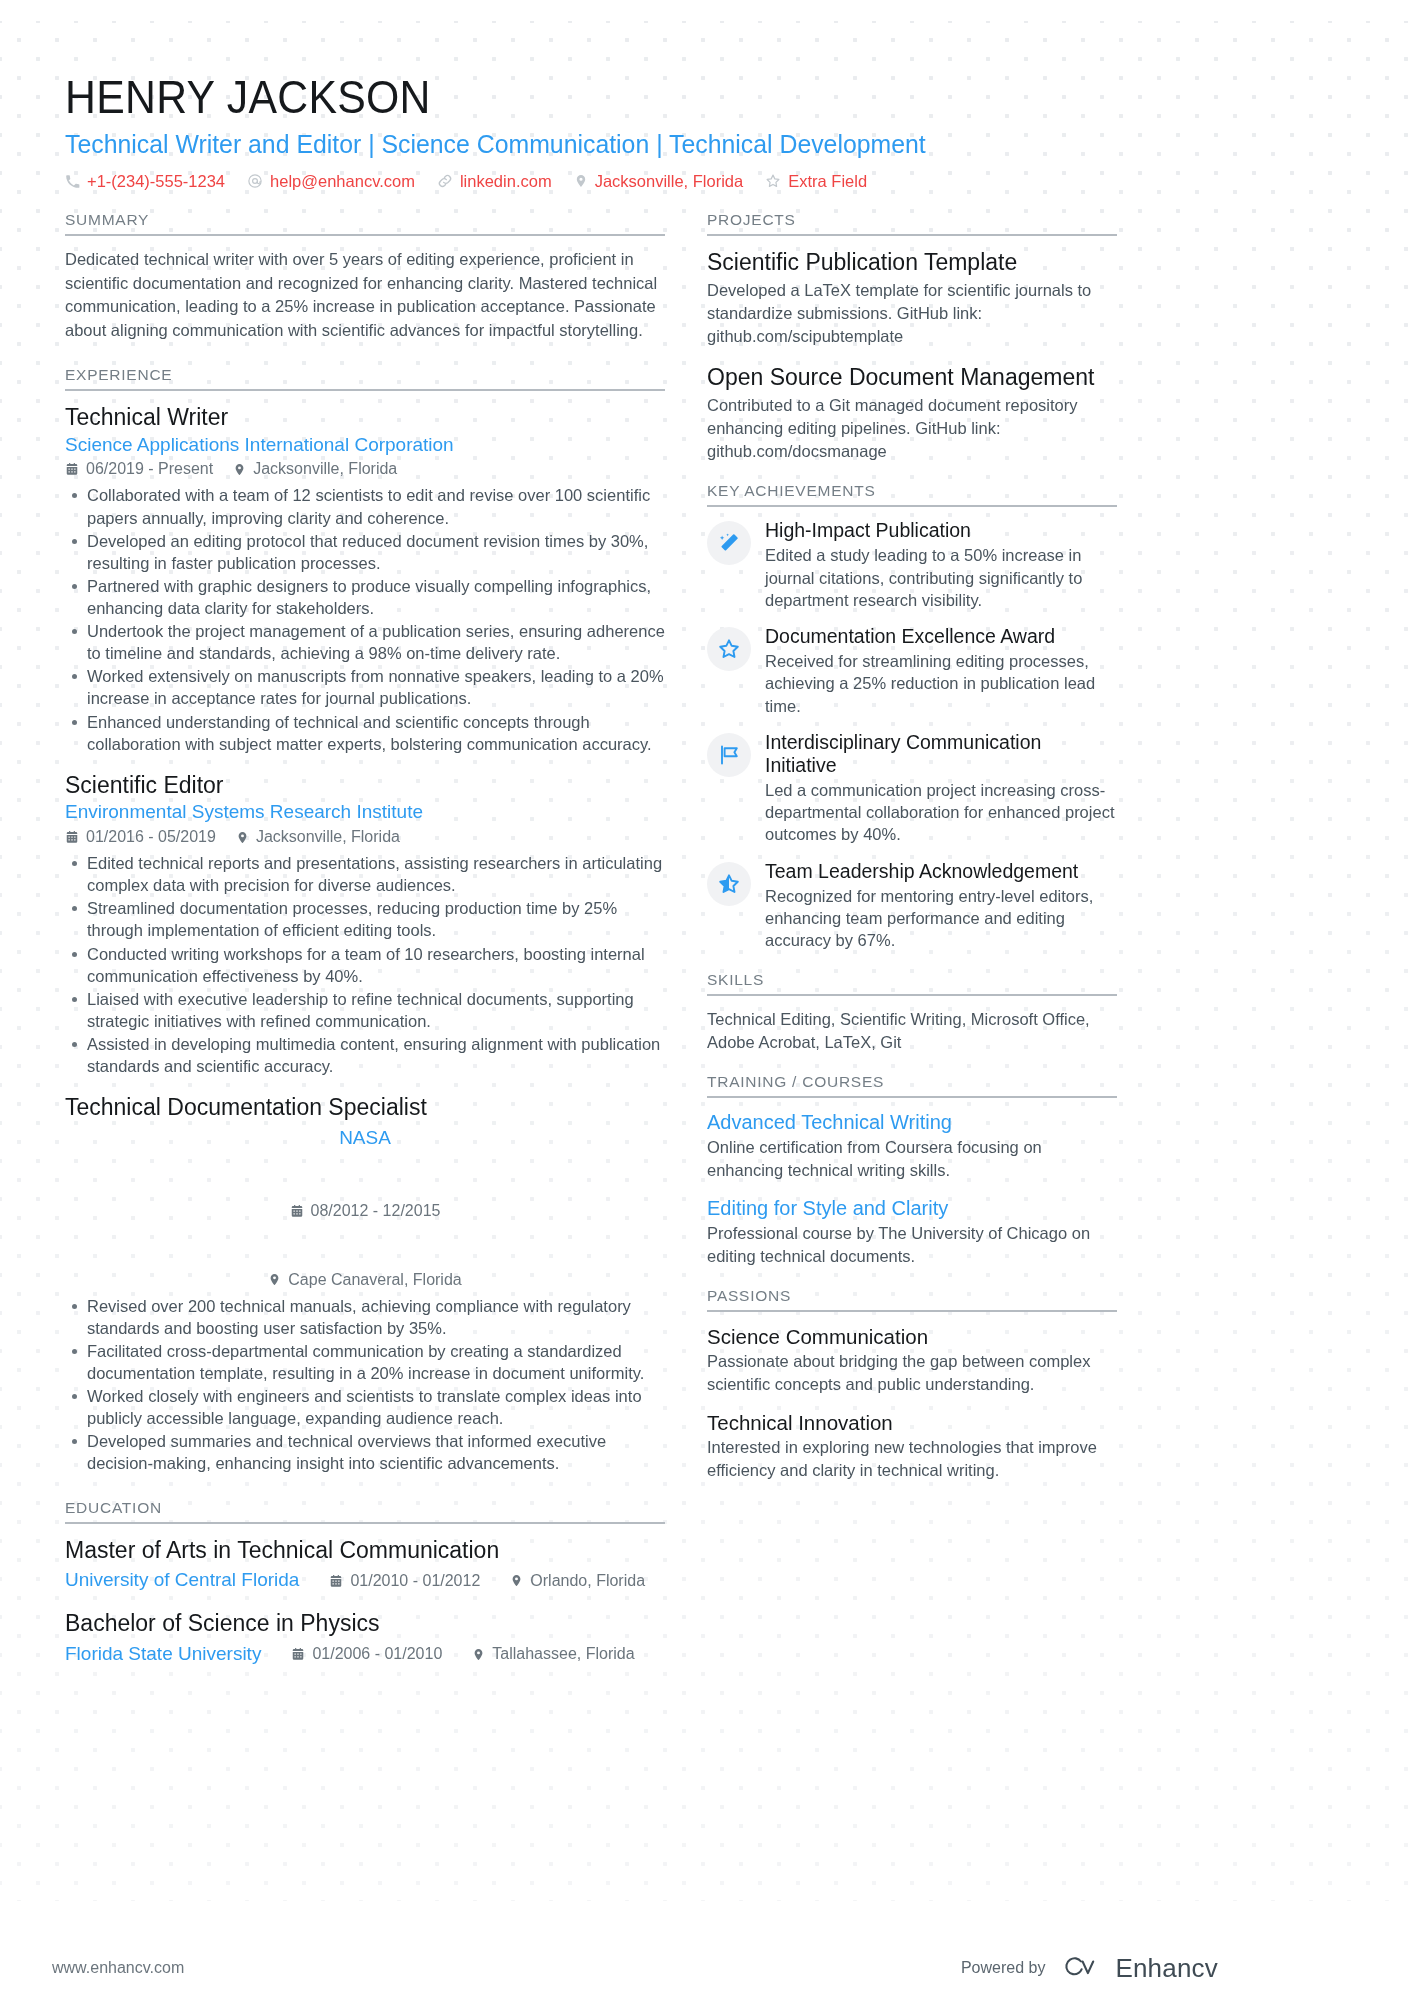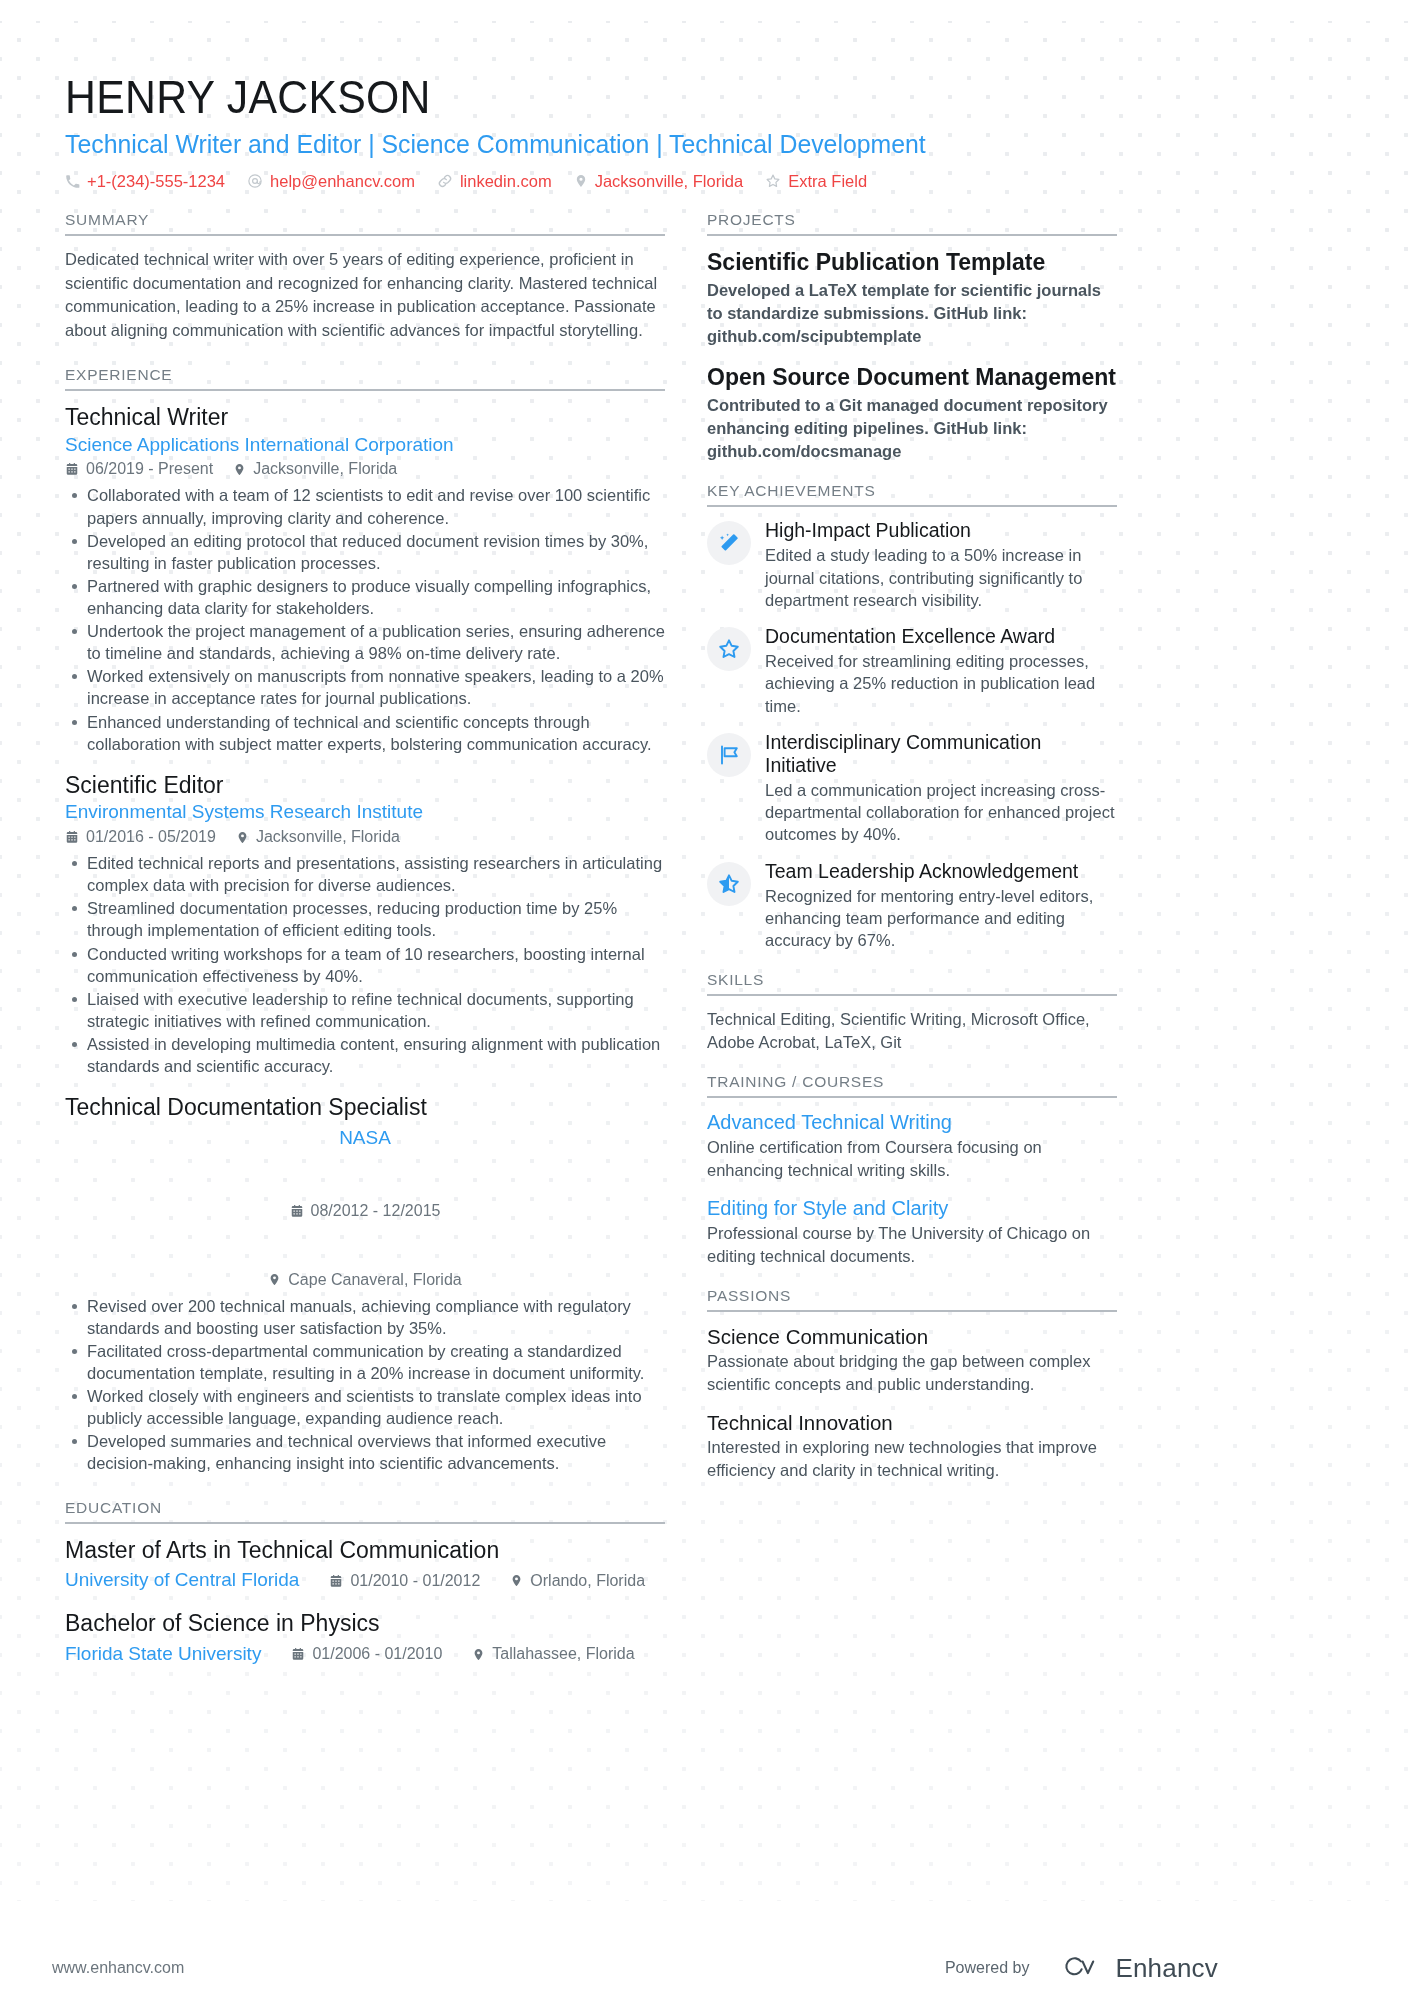--- a/index.html
+++ b/index.html
@@ -173,21 +173,21 @@
     font-size: 23px;
     color: #16191c;
     line-height: 1.25;
     margin-bottom: 2px;
   }
   .proj-desc {
     font-size: 16.5px;
     line-height: 1.4;
     color: #4a555e;
   }
-  .proj { margin-bottom: 15px; font-weight: bold; }
+  .proj { margin-bottom: 15px; }
   .proj:last-child { margin-bottom: 0; }
 
   .ach {
     display: flex;
     gap: 14px;
     margin-bottom: 14px;
     align-items: flex-start;
   }
   .ach:last-child { margin-bottom: 0; }
   .ach-icon {
@@ -245,21 +245,21 @@
     width: 1270px;
     height: 96px;
     z-index: 3;
     display: flex;
     align-items: center;
     justify-content: space-between;
     padding: 0 52px;
     background: #ffffff;
   }
   .footer-url { font-size: 16px; color: #6b757d; }
-  .footer-right { display: flex; align-items: center; gap: 32px; justify-content: center; }
+  .footer-right { display: flex; align-items: center; gap: 16px; justify-content: center; }
   .powered { font-size: 16px; color: #5b666f; }
   .brand { display: flex; align-items: center; gap: 10px; }
   .brand-word {
     font-size: 26px;
     color: #3f4b54;
     letter-spacing: .2px;
     line-height: 1;
   }
 </style>
 </head>

